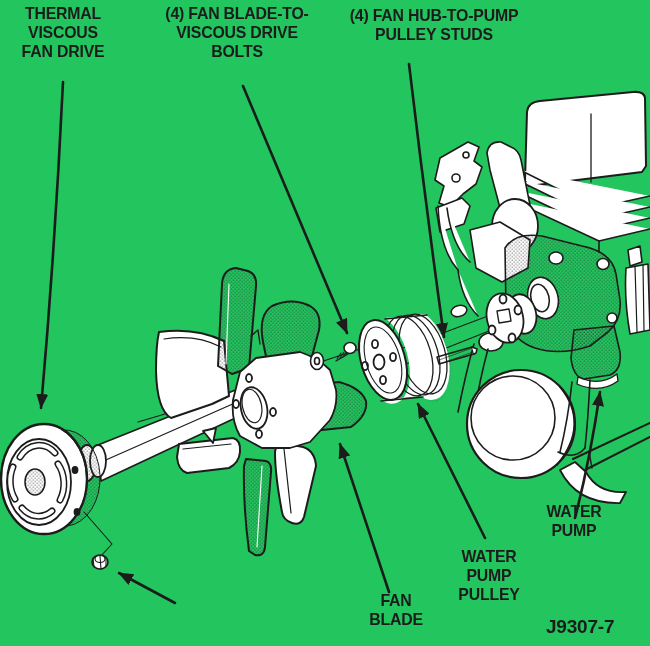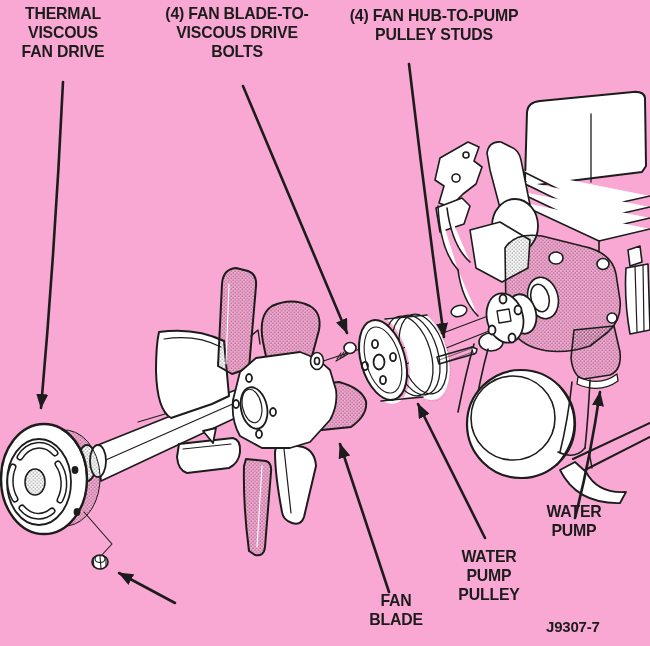--- a/index.html
+++ b/index.html
@@ -1,22 +1,22 @@
 <!DOCTYPE html>
 <html><head>
 <meta charset="utf-8">
 <style>
   html,body{margin:0;padding:0;background:#fff;}
-  #stage{position:relative;width:650px;height:646px;background:#f9a8d4;overflow:hidden;
+  #stage{position:relative;width:650px;height:646px;background:#22c55e;overflow:hidden;
          font-family:"Liberation Sans",sans-serif;}
   #art{position:absolute;left:0;top:0;}
   .lbl{position:absolute;color:#1c1c1c;font-weight:700;font-size:16.5px;line-height:19px;
        white-space:pre-line;letter-spacing:-0.2px;transform-origin:top center;}
   .ctr{transform:translateX(-50%) scaleX(.96);text-align:center;}
-  .fig{font-size:15px;font-weight:700;}
+  .fig{font-size:19px;font-weight:700;}
 </style>
 </head>
 <body>
 
 <div id="stage">
 
 <svg id="art" width="650" height="646" viewBox="0 0 650 646">
   <defs>
     <pattern id="stip" width="3.6" height="3.6" patternUnits="userSpaceOnUse">
       <circle cx="1" cy="1" r="0.6" fill="#2b2b2b"></circle>

